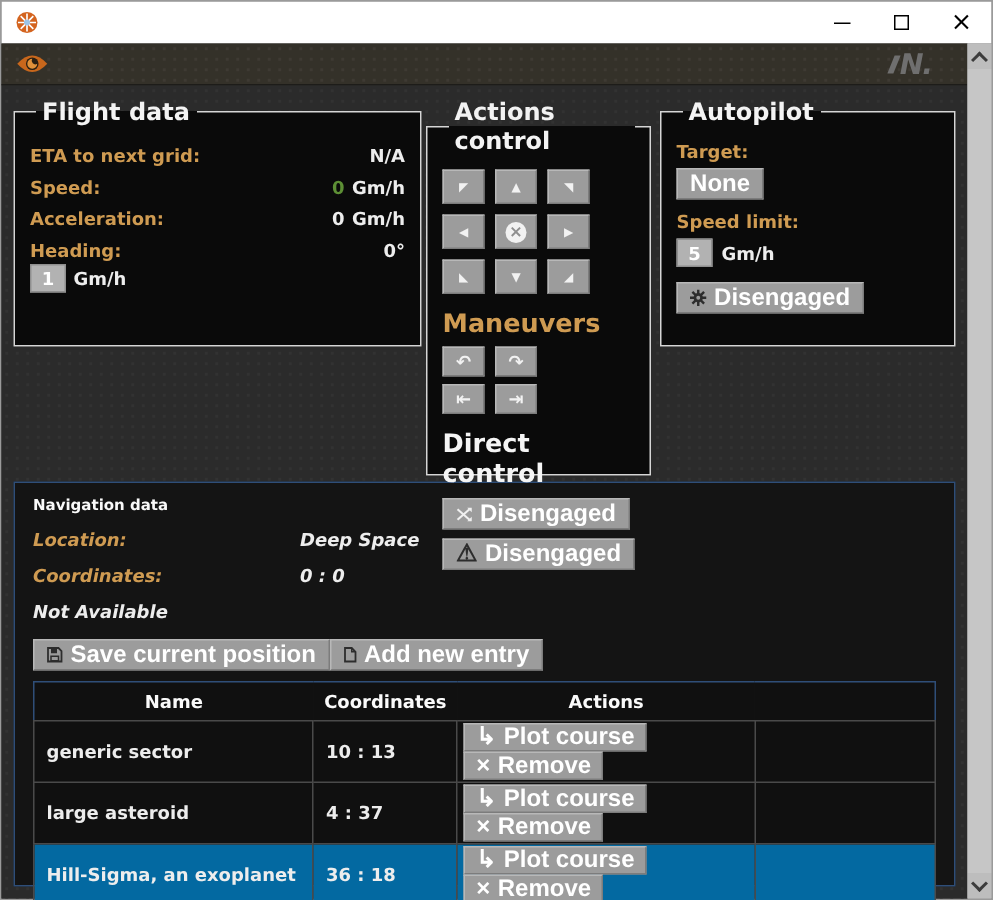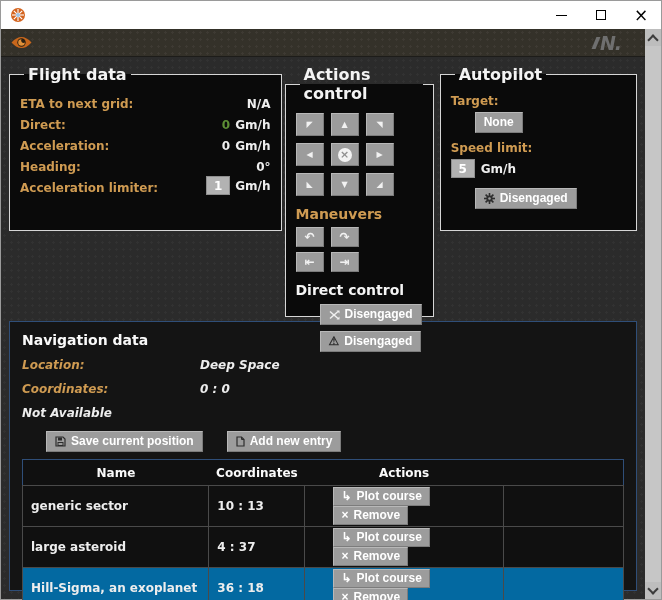--- a/index.html
+++ b/index.html
@@ -69,55 +69,54 @@
 
   .num-input {
     width:24px; height:19px; background:#b2b2b2; border:1px solid #8f8f8f;
     color:#fff; font-family:inherit; font-size:12px; font-weight:bold; text-align:center;
   }
 
   
   .btn {
     display:inline-flex; align-items:center; gap:5px;
     background:#9c9c9c; border:1px solid #b8b8b8; border-bottom-color:#7c7c7c; border-right-color:#7c7c7c;
-    color:#fff; font-size:12px; font-weight:bold; padding:2px 8px; cursor:pointer; line-height:15px;
+    color:#fff; font-size:16px; font-weight:bold; padding:2px 8px; cursor:pointer; line-height:15px;
     white-space:nowrap;
-    margin-left:24px;
   }
   .btn .dk { color:#2d2d2d; }
 
   
   .dir-grid { display:grid; grid-template-columns:repeat(3,28px); gap:7px; margin-top:4px; }
   .dir-btn {
     width:28px; height:23px; background:#9c9c9c; border:1px solid #b8b8b8; border-bottom-color:#7c7c7c; border-right-color:#7c7c7c;
     display:flex; align-items:center; justify-content:center; color:#f2f2f2; font-size:8px; cursor:pointer;
   }
   .stop-glyph {
     width:14px; height:14px; border-radius:50%; background:#f2f2f2; color:#8f8f8f;
     display:flex; align-items:center; justify-content:center; font-size:11px; line-height:1;
   }
-  .sec-title { color:#cf9b52; font-size:14px; margin-top:10px; }
+  .sec-title { color:#cf9b52; font-size:17px; margin-top:10px; }
   .sec-title.white { color:#f5f5f5; }
   .man-grid { display:grid; grid-template-columns:repeat(2,28px); gap:5px 7px; margin-top:5px; }
   .man-btn {
     width:28px; height:20px; background:#9c9c9c; border:1px solid #b8b8b8; border-bottom-color:#7c7c7c; border-right-color:#7c7c7c;
     display:flex; align-items:center; justify-content:center; color:#f2f2f2; font-size:12px; cursor:pointer;
   }
   .mt6 { margin-top:6px; } .mt4 { margin-top:4px; } .mt10 { margin-top:10px; }
 
   
   .ap-row { margin-top:8px; }
   .ap-units { display:flex; align-items:center; gap:6px; margin-top:4px; }
 
   
   .nav-panel {
     margin-top:4px; height:270px; background:#141414;
     border:1px solid #2f4e78; padding:10px 12px;
   }
-  .nav-title { color:#fafafa; font-size:14px; margin-bottom:9px; }
+  .nav-title { color:#fafafa; font-size:10px; margin-bottom:9px; }
   .nav-field { display:flex; align-items:flex-start; margin-bottom:8px; line-height:16px;font-style:italic; }
   .nav-field .label { width:178px; flex:0 0 auto; }
   .nav-field .value { flex:1; max-width:425px; }
   .nav-actions { display:flex; gap:0; margin:10px 0 7px 0; }
 
   .nav-table { width:100%; border-collapse:collapse; border:1px solid #2f4e78; }
   .nav-table th { color:#fafafa; font-size:12px; text-align:center; height:26px; background:#101010; }
   .nav-table td { border:1px solid #4a4a4a; height:25px; padding:0 8px; color:#ededed; background:#101010; }
   .nav-table tr.alt td { background:#0369a1; }
   .nav-table td.actions { padding:1px 4px; }
@@ -170,39 +169,38 @@
       <div class="main">
         <div class="top-row">
 
           <fieldset class="fs-flight">
             <legend>Flight data</legend>
             <div class="kv-row">
               <span class="label">ETA to next grid:</span>
               <span class="value">N/A</span>
             </div>
             <div class="kv-row">
-              <span class="label">Direct:</span>
+              <span class="label">Speed:</span>
               <span class="kv-right">
                 <span class="green">0</span>
                 <span class="value">Gm/h</span>
               </span>
             </div>
             <div class="kv-row">
               <span class="label">Acceleration:</span>
               <span class="kv-right">
                 <span class="value">0</span>
                 <span class="value">Gm/h</span>
               </span>
             </div>
             <div class="kv-row">
               <span class="label">Heading:</span>
               <span class="value">0°</span>
             </div>
             <div class="kv-row">
-              <span class="label">Acceleration limiter:</span>
               <span class="kv-right">
                 <input class="num-input" value="1" style="">
                 <span class="value">Gm/h</span>
               </span>
             </div>
           </fieldset>
 
           <fieldset class="fs-manual">
             <legend>Actions control</legend>
             <div class="dir-grid">

